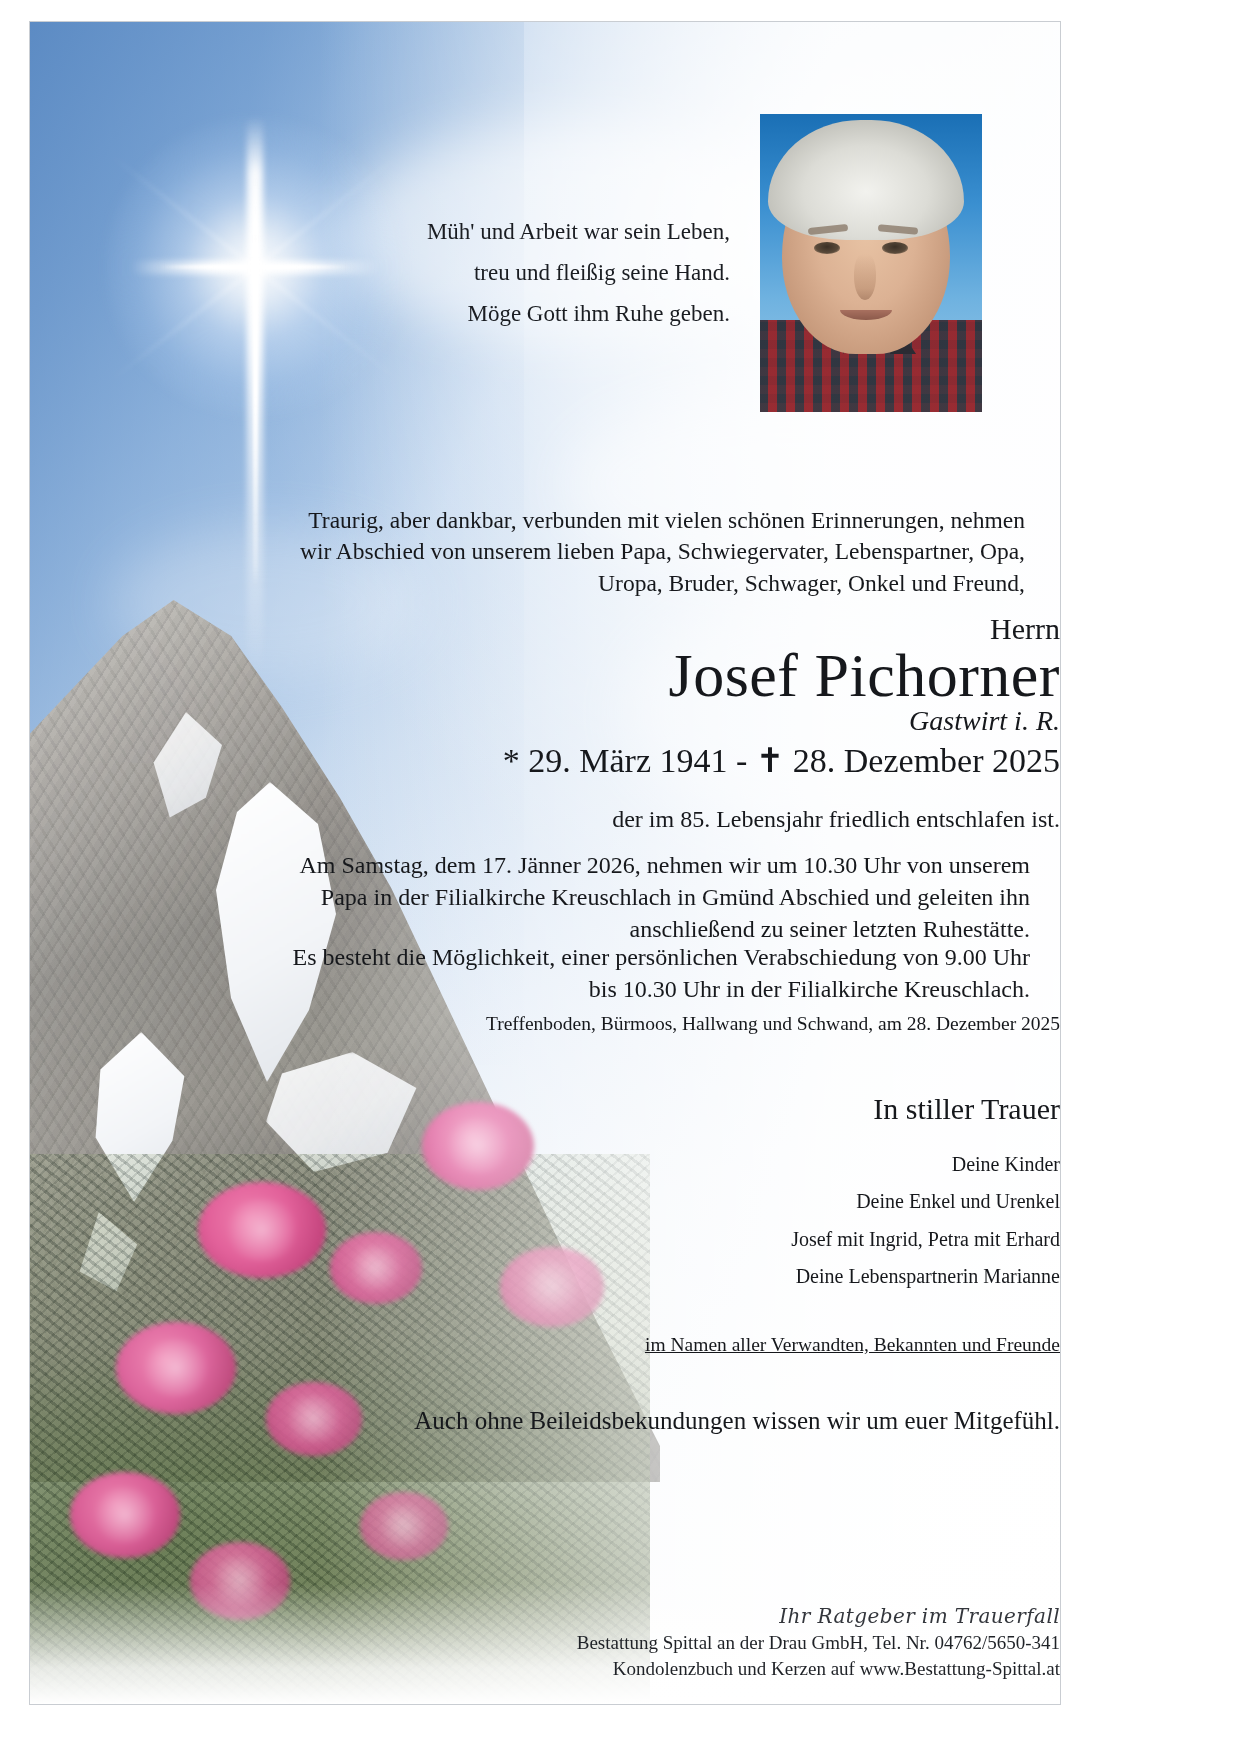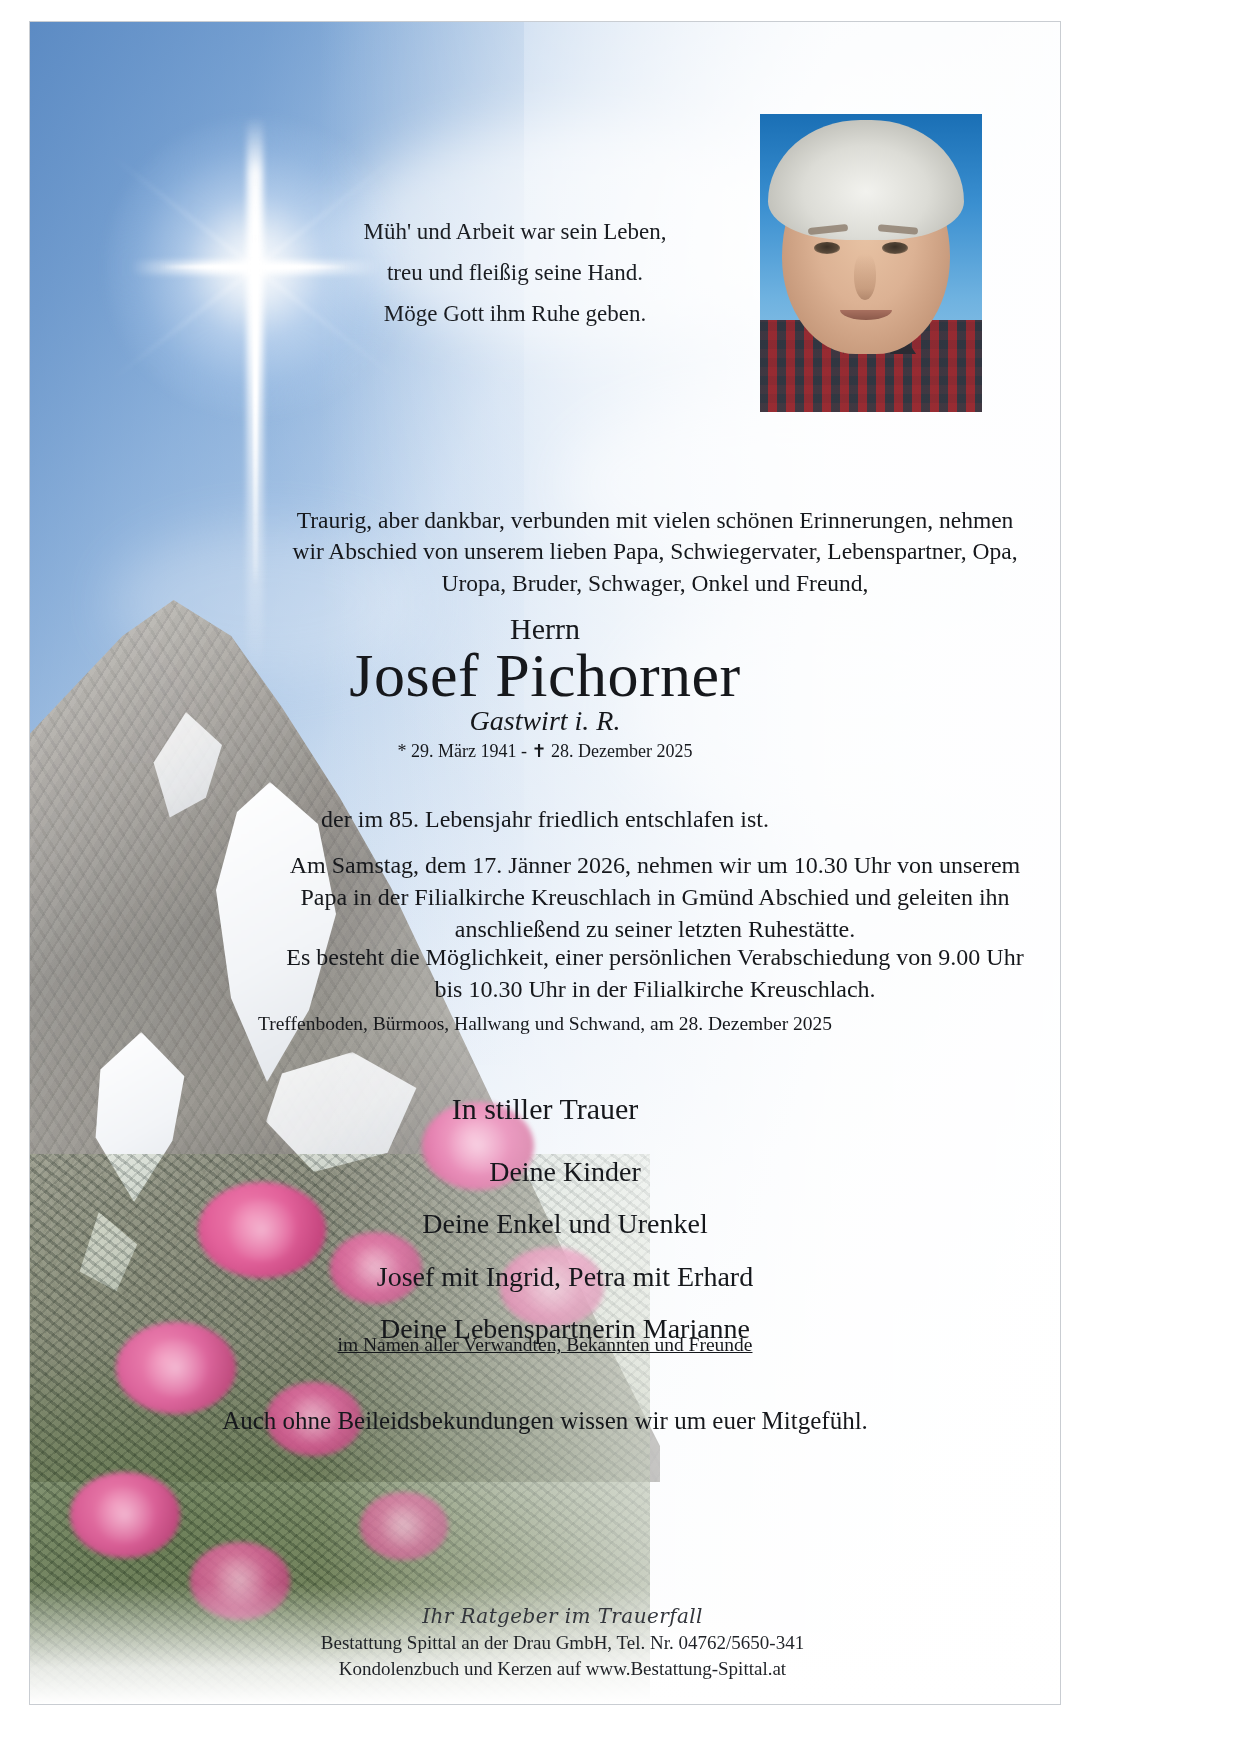--- a/index.html
+++ b/index.html
@@ -300,21 +300,21 @@
     border-style: solid;
   }
   .p-collar-l { left: 58px; border-width: 0 26px 40px 0; border-color: transparent #2b2b33 transparent transparent; }
   .p-collar-r { left: 130px; border-width: 40px 26px 0 0; border-color: #2b2b33 transparent transparent transparent; transform: scaleY(-1); }
 
   
   .content {
     position: absolute;
     inset: 0;
     color: #16181c;
-    text-align: center;
+    text-align: right;
   }
   .verse {
     position: absolute;
     left: 270px;
     top: 190px;
     width: 430px;
     font-size: 23px;
     line-height: 1.78;
     color: #1a1d22;
   }
@@ -345,21 +345,21 @@
     position: absolute;
     left: 0; right: 0;
     top: 683px;
     font-size: 28px;
     font-style: italic;
   }
   .lifespan {
     position: absolute;
     left: 0; right: 0;
     top: 718px;
-    font-size: 18px;
+    font-size: 34px;
   }
   .agenote {
     position: absolute;
     left: 0; right: 0;
     top: 784px;
     font-size: 24px;
   }
   .ceremony {
     position: absolute;
     left: 250px;
@@ -385,21 +385,21 @@
   .mourning-title {
     position: absolute;
     left: 0; right: 0;
     top: 1070px;
     font-size: 30px;
   }
   .family {
     position: absolute;
     left: 0; right: 0;
     top: 1124px;
-    font-size: 28px;
+    font-size: 20px;
     line-height: 1.87;
     padding-left: 40px;
   }
   .relatives {
     position: absolute;
     left: 0; right: 0;
     top: 1312px;
     font-size: 19.5px;
     text-decoration: underline;
   }

